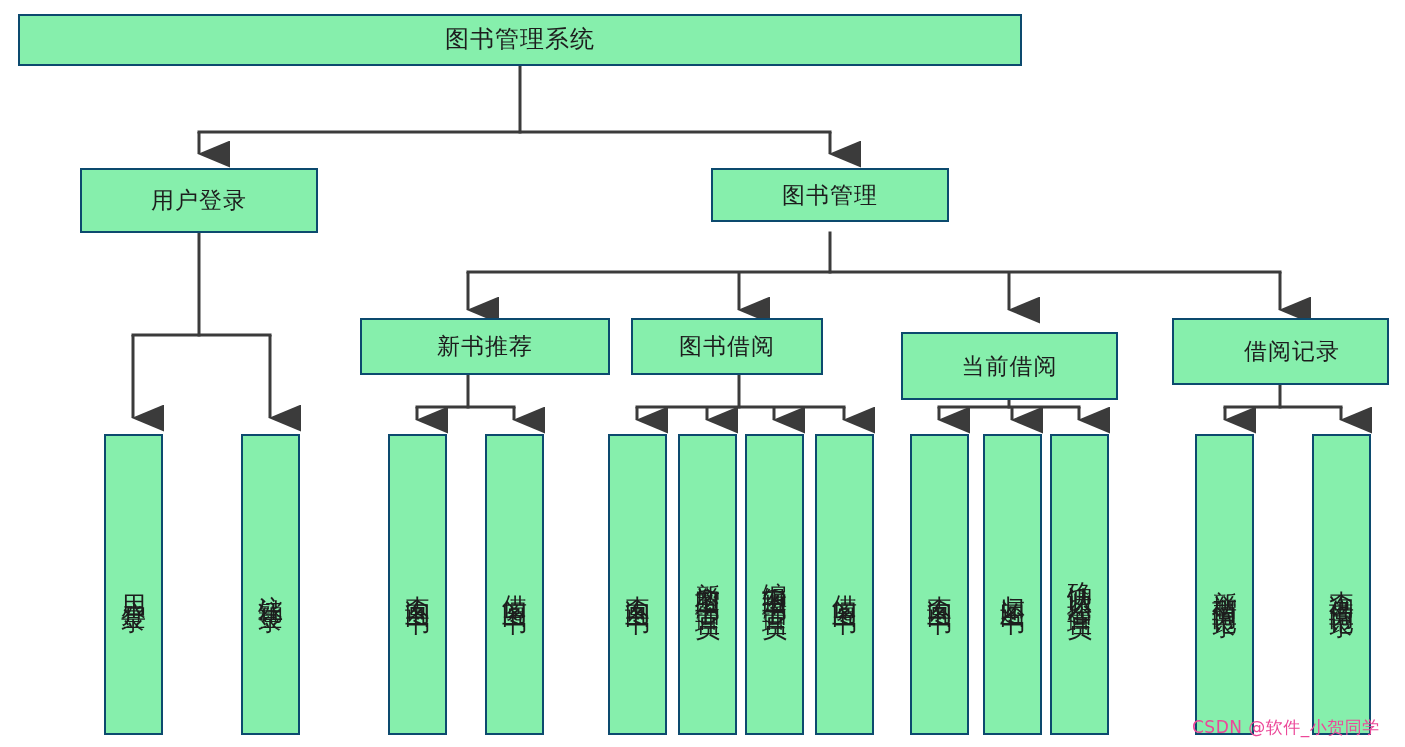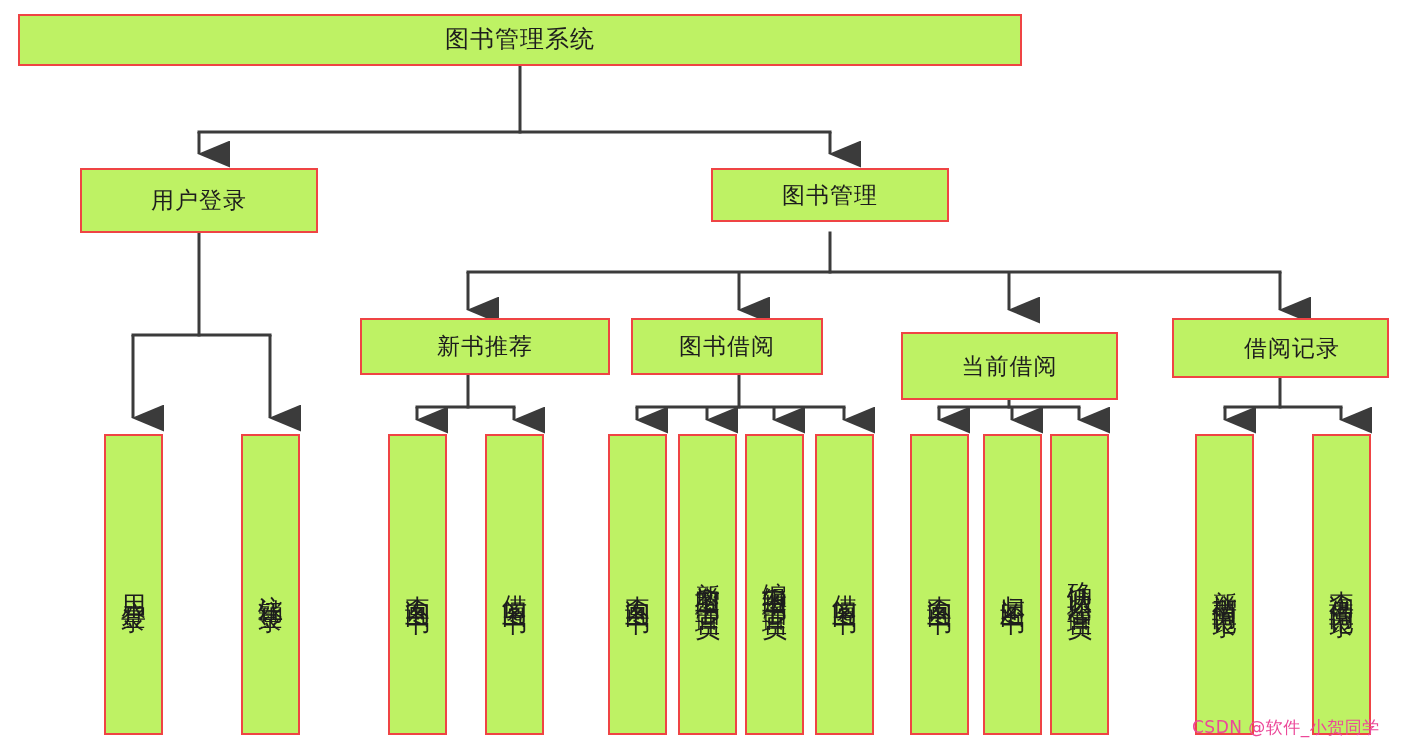--- a/index.html
+++ b/index.html
@@ -22,22 +22,22 @@
     position: absolute;
     left: 0;
     top: 0;
     width: 1405px;
     height: 747px;
     pointer-events: none;
   }
   .node {
     position: absolute;
     box-sizing: border-box;
-    background: #bef264;
-    border: 2px solid #ef4444;
+    background: #86efac;
+    border: 2px solid #0c4a6e;
     display: flex;
     align-items: center;
     justify-content: center;
     color: #1d1d1d;
   }
   .node .label {
     display: block;
     text-align: center;
     line-height: 1.05;
     color: #1d1d1d;
@@ -174,21 +174,21 @@
   </div>
 
   <div class="node horiz" style="left:631px; top:318px; width:192px; height:57px;">
     <span class="label">图书借阅</span>
   </div>
 
   <div class="node horiz" style="left:901px; top:332px; width:217px; height:68px;">
     <span class="label">当前借阅</span>
   </div>
 
-  <div class="node horiz" style="left:1172px; top:318px; width:217px; height:60px;padding-left:23px;">
+  <div class="node horiz" style="left:1172px; top:318px; width:217px; height:67px;padding-left:23px;">
     <span class="label">借阅记录</span>
   </div>
 
   <div class="node vert" style="left:104px; top:434px; width:59px; height:301px;">
     <span class="label">用户登录</span>
   </div>
 
   <div class="node vert" style="left:241px; top:434px; width:59px; height:301px;">
     <span class="label">注销登录</span>
   </div>

